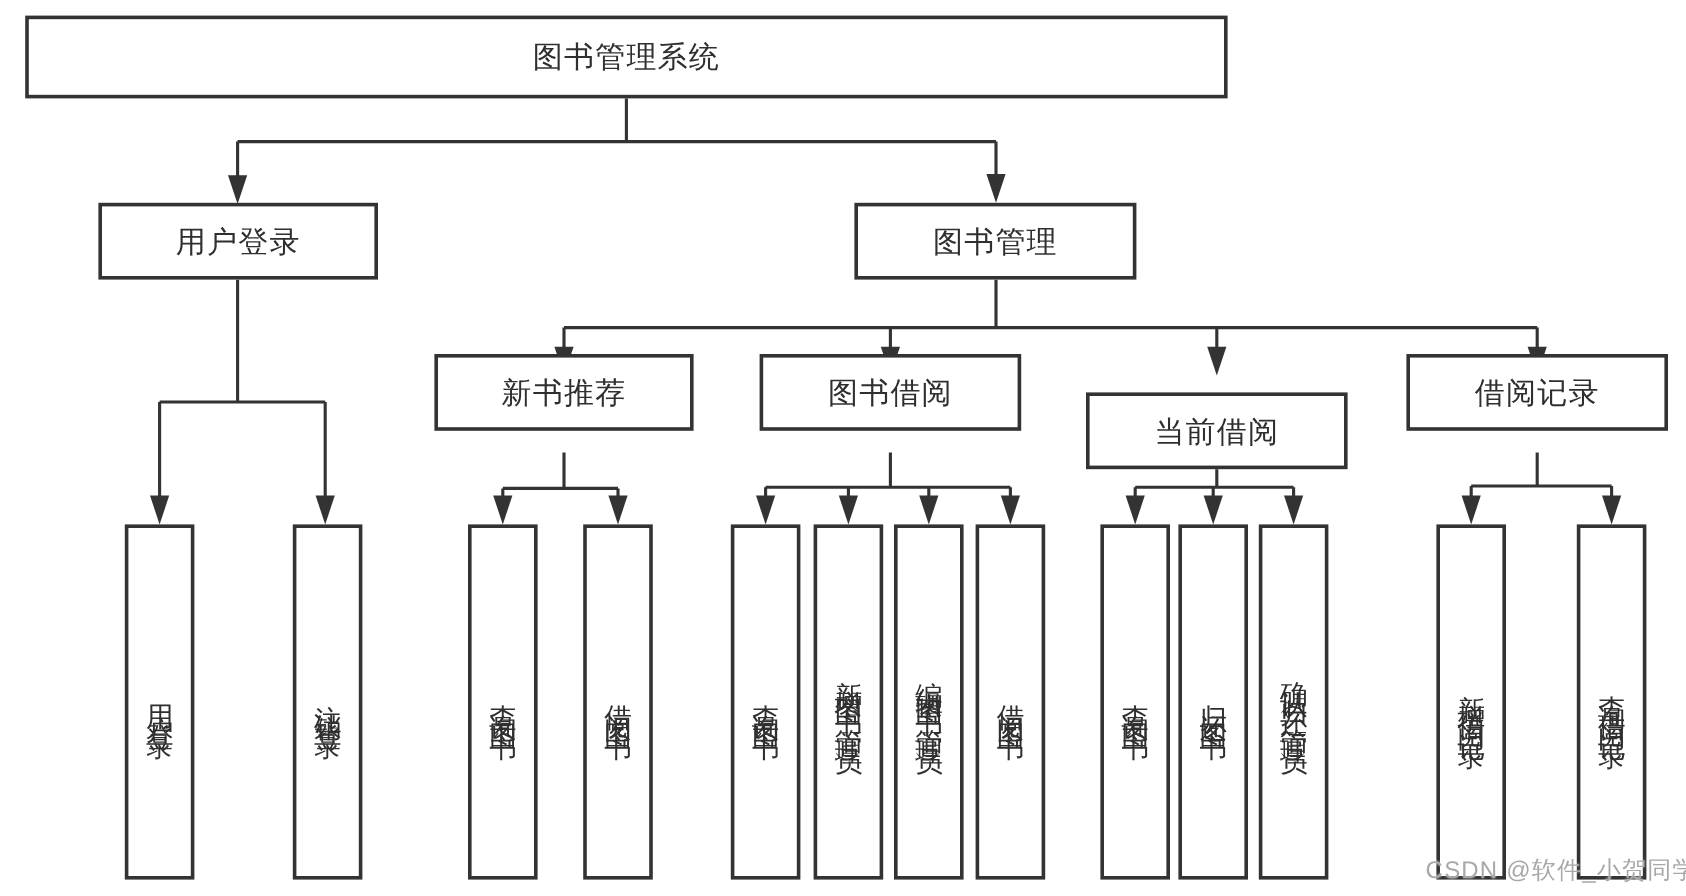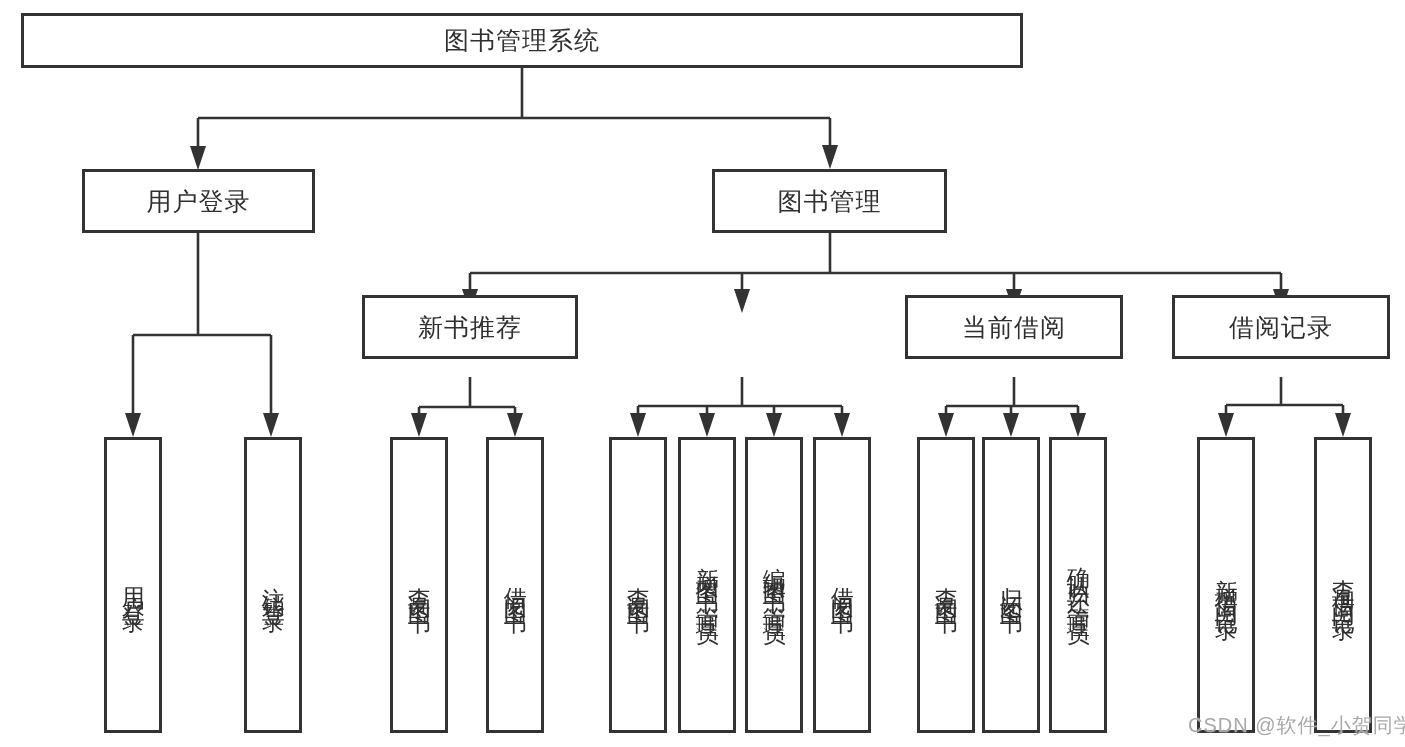--- a/index.html
+++ b/index.html
@@ -39,27 +39,27 @@
     border: 3px solid var(--box-border);
     background: #ffffff;
     display: flex;
     align-items: center;
     justify-content: center;
     color: var(--text);
     z-index: 2;
     text-align: center;
   }
   .h-node { font-size: 25px; letter-spacing: 1px; }
-  .root-node  { left: 21px;  top: 13px;  width: 1002px; height: 55px; }
+  .root-node  { left: 21px;  top: 13px;  width: 1002px; height: 69px; }
   .n-user-login { left: 82px;  top: 169px; width: 233px; height: 64px; }
   .n-book-mgmt  { left: 712px; top: 169px; width: 235px; height: 64px; }
   .lvl3 { top: 295px; height: 64px; }
   .n-new-books      { left: 362px;  width: 216px; }
   .n-book-borrow    { left: 633px;  width: 218px; }
-  .n-current-borrow { left: 905px;  width: 218px; }
+  .n-current-borrow { left: 905px;  width: 218px; margin-top: 32px; }
   .n-borrow-records { left: 1172px; width: 218px; }
   .leaf {
     top: 437px;
     width: 58px;
     height: 296px;
   }
   .leaf > span {
     writing-mode: vertical-rl;
     text-orientation: mixed;
     font-size: 23px;
@@ -134,20 +134,23 @@
   <div class="node h-node n-user-login">
     <span>用户登录</span>
   </div>
   <div class="node h-node n-book-mgmt">
     <span>图书管理</span>
   </div>
 
   <div class="node h-node lvl3 n-new-books">
     <span>新书推荐</span>
   </div>
+  <div class="node h-node lvl3 n-book-borrow">
+    <span>图书借阅</span>
+  </div>
   <div class="node h-node lvl3 n-current-borrow">
     <span>当前借阅</span>
   </div>
   <div class="node h-node lvl3 n-borrow-records">
     <span>借阅记录</span>
   </div>
 
   <div class="node leaf" style="left:104px">
     <span>用户登录</span>
   </div>

